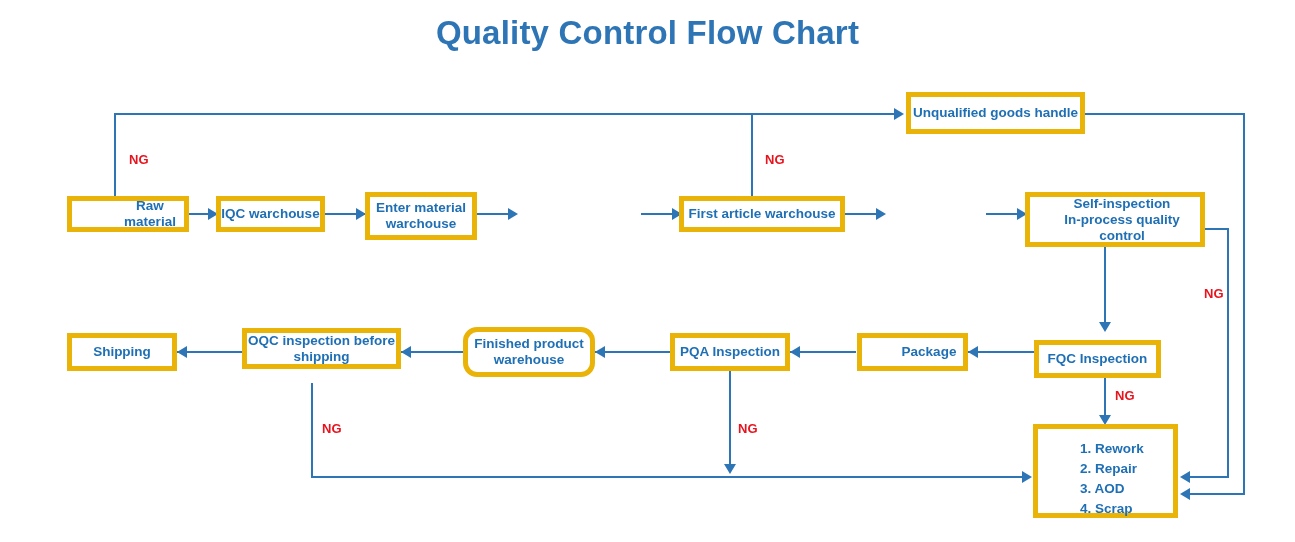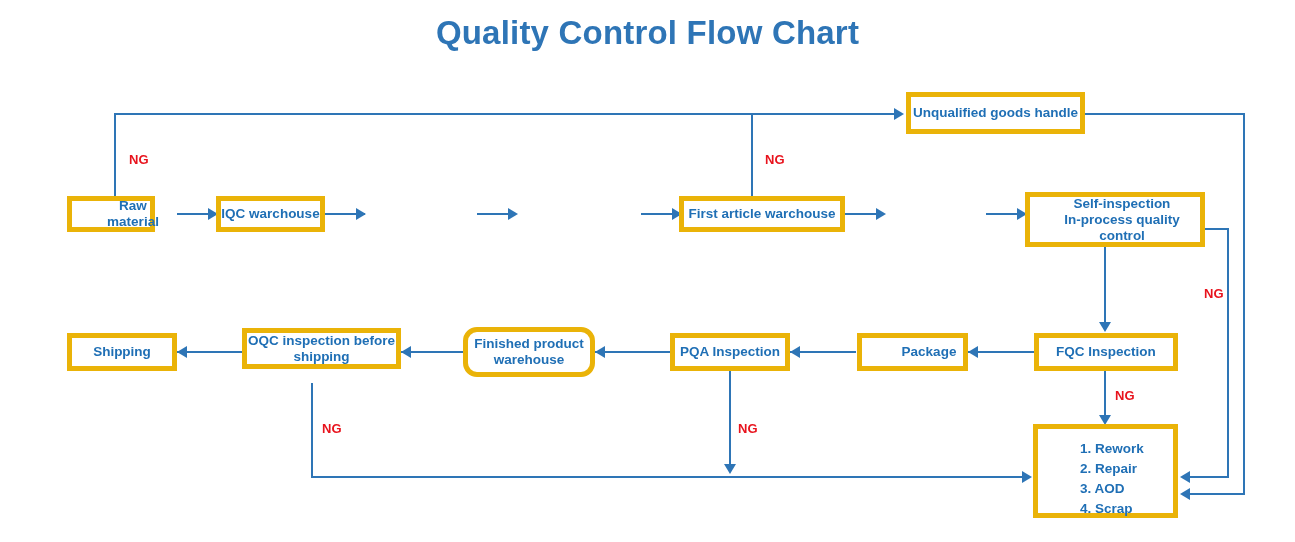--- a/index.html
+++ b/index.html
@@ -126,45 +126,49 @@
   <div class="v" style="left:729px;top:371px;height:96px;"></div>
   <div class="arw d" style="left:724px;top:464px;"></div>
 
   <div class="ng" style="left:129px;top:152px;">NG</div>
   <div class="ng" style="left:765px;top:152px;">NG</div>
   <div class="ng" style="left:1204px;top:286px;">NG</div>
   <div class="ng" style="left:1115px;top:388px;">NG</div>
   <div class="ng" style="left:738px;top:421px;">NG</div>
   <div class="ng" style="left:322px;top:421px;">NG</div>
 
-  <div class="node" style="left:67px;top:196px;width:88px;height:36px;padding-left:44px;">
+  <div class="node" style="left:67px;top:196px;width:122px;height:36px;padding-left:44px;">
     <span class="lines">Raw material</span>
   </div>
 
   <div class="node" style="left:216px;top:196px;width:109px;height:36px;">
     <span class="lines">IQC warchouse</span>
   </div>
 
+  <div class="node" style="left:365px;top:192px;width:112px;height:48px;">
+    <span class="lines">Enter material
+warchouse</span>
+  </div>
 
 
   <div class="node" style="left:679px;top:196px;width:166px;height:36px;">
     <span class="lines">First article warchouse</span>
   </div>
 
 
   <div class="node" style="left:1025px;top:192px;width:180px;height:55px;padding-left:14px;">
     <span class="lines">Self-inspection
 In-process quality control</span>
   </div>
 
   <div class="node" style="left:906px;top:92px;width:179px;height:42px;">
     <span class="lines">Unqualified goods handle</span>
   </div>
 
-  <div class="node" style="left:1034px;top:333px;width:144px;height:38px;">
+  <div class="node" style="left:1034px;top:340px;width:127px;height:38px;">
     <span class="lines">FQC Inspection</span>
   </div>
 
   <div class="node" style="left:857px;top:333px;width:111px;height:38px;padding-left:33px;">
     <span class="lines">Package</span>
   </div>
 
   <div class="node" style="left:670px;top:333px;width:120px;height:38px;">
     <span class="lines">PQA Inspection</span>
   </div>

